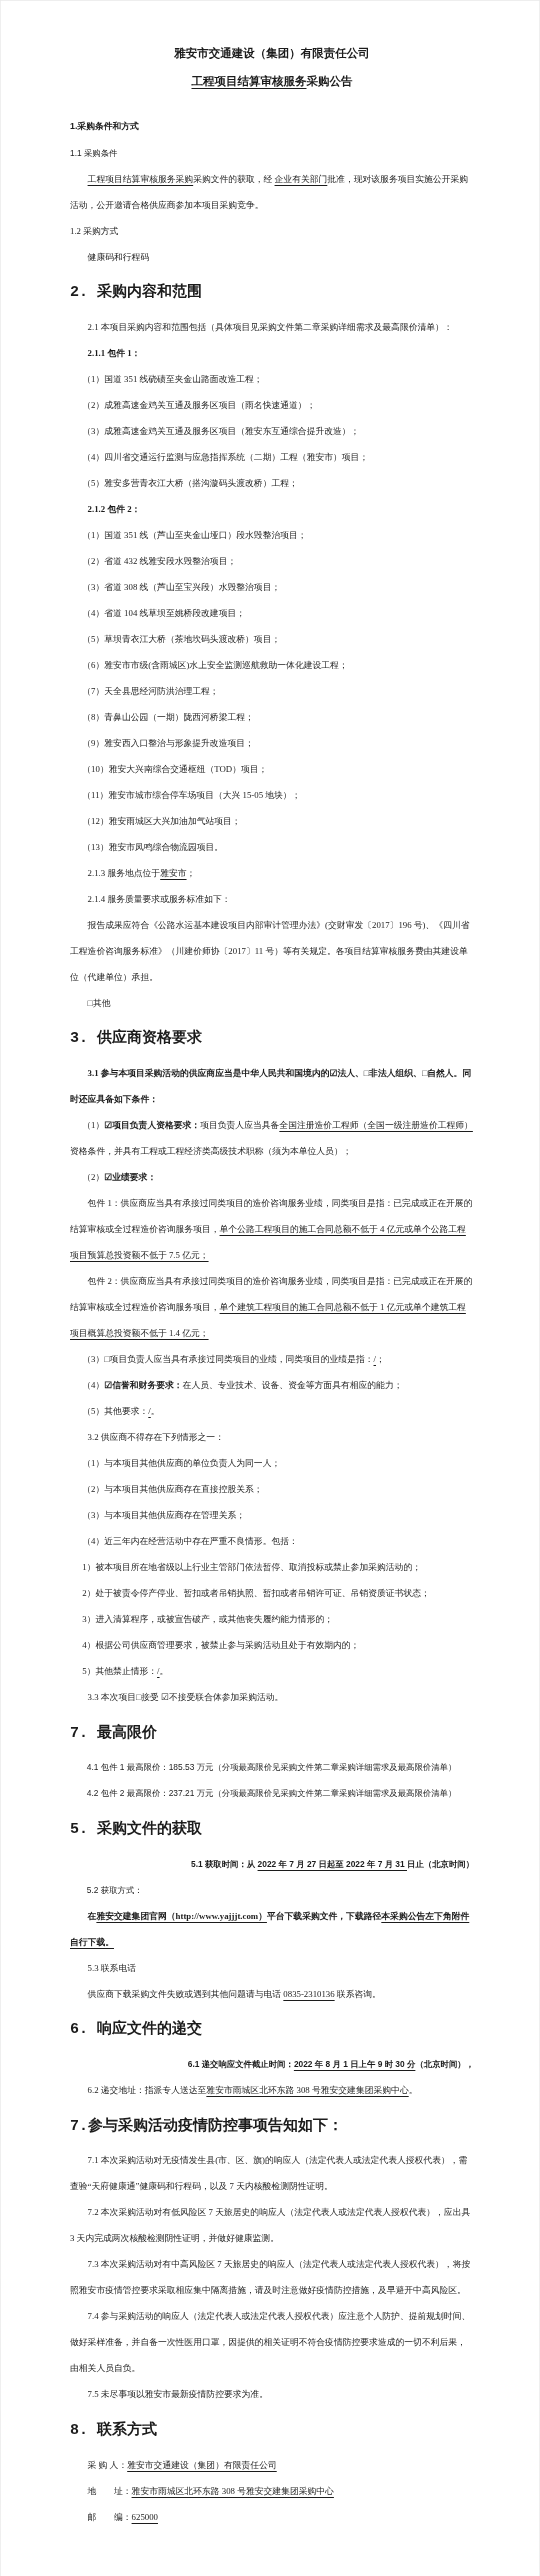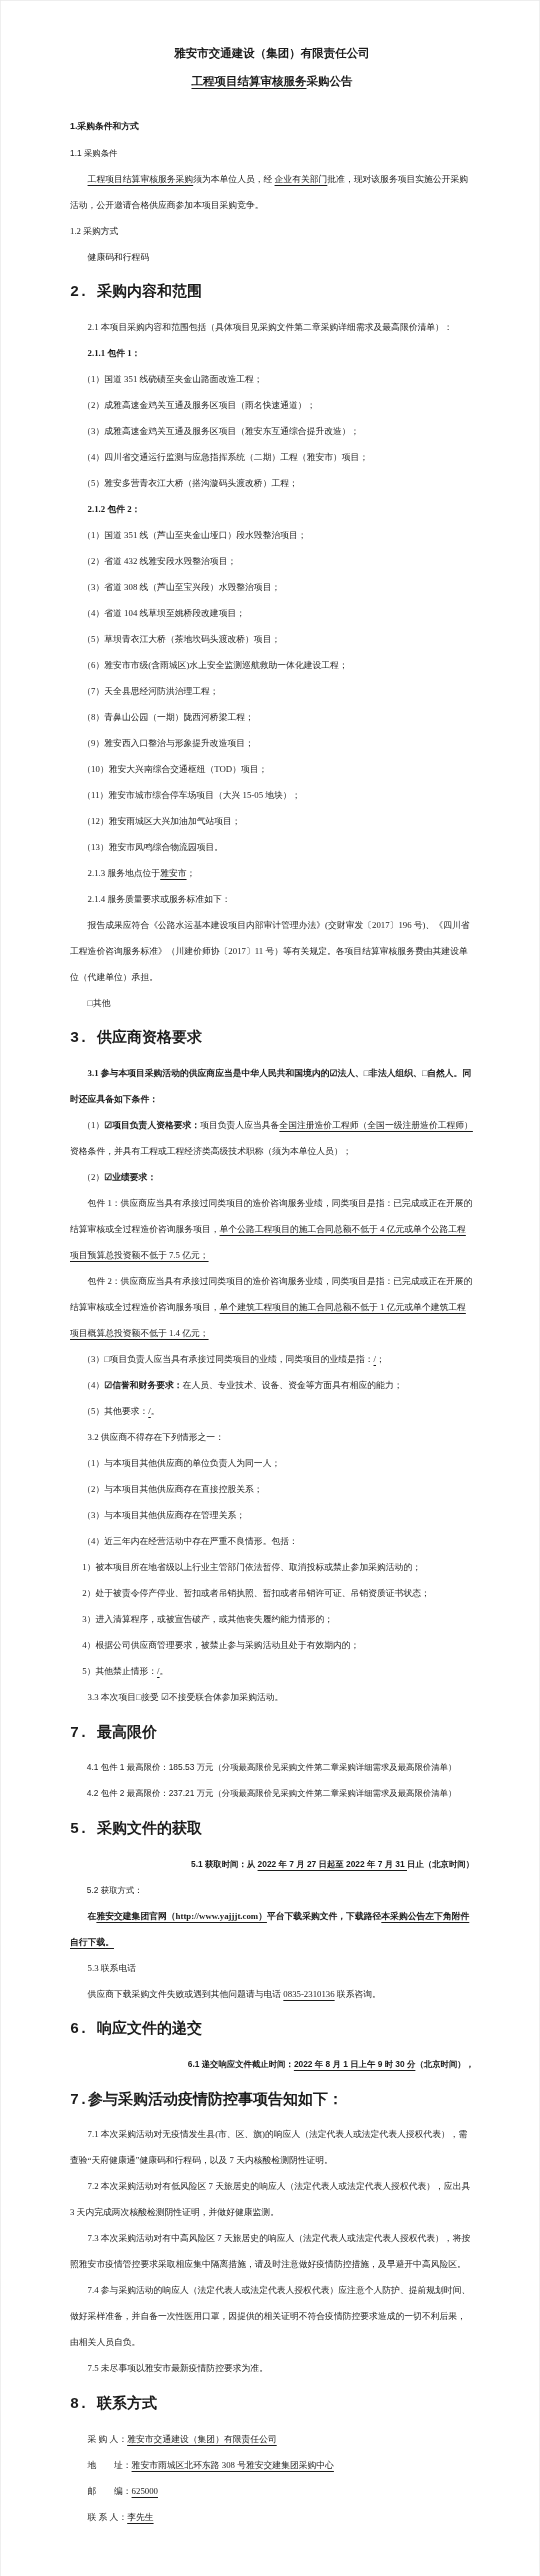--- a/index.html
+++ b/index.html
@@ -71,21 +71,21 @@
   .b { font-weight: bold; }
 </style>
 </head>
 <body>
 
 <main class="page">
     <p class="t1 ctr"><span>雅安市交通建设（集团）有限责任公司</span></p>
     <p class="t1 ctr"><span class="u">工程项目结算审核服务</span><span>采购公告</span></p>
     <p class="h2 gap-top"><span>1.采购条件和方式</span></p>
     <p class="sub"><span>1.1 采购条件</span></p>
-    <p class="body ind1"><span class="u">工程项目结算审核服务采购</span><span>须为本单位人员，经 </span><span class="u">企业有关部门</span><span>批准，现对该服务项目实施公开采购活动，公开邀请合格供应商参加本项目采购竞争。</span></p>
+    <p class="body ind1"><span class="u">工程项目结算审核服务采购</span><span>采购文件的获取，经 </span><span class="u">企业有关部门</span><span>批准，现对该服务项目实施公开采购活动，公开邀请合格供应商参加本项目采购竞争。</span></p>
     <p class="body"><span>1.2 采购方式</span></p>
     <p class="body ind1"><span>健康码和行程码</span></p>
     <p class="h1"><span>2. 采购内容和范围</span></p>
     <p class="body ind1"><span>2.1 本项目采购内容和范围包括（具体项目见采购文件第二章采购详细需求及最高限价清单）：</span></p>
     <p class="bodyb ind1"><span>2.1.1 包件 1：</span></p>
     <p class="body ind2"><span>（1）国道 351 线硗碛至夹金山路面改造工程；</span></p>
     <p class="body ind2"><span>（2）成雅高速金鸡关互通及服务区项目（雨名快速通道）；</span></p>
     <p class="body ind2"><span>（3）成雅高速金鸡关互通及服务区项目（雅安东互通综合提升改造）；</span></p>
     <p class="body ind2"><span>（4）四川省交通运行监测与应急指挥系统（二期）工程（雅安市）项目；</span></p>
     <p class="body ind2"><span>（5）雅安多营青衣江大桥（搭沟漩码头渡改桥）工程；</span></p>
@@ -131,25 +131,25 @@
     <p class="sub ind1"><span>4.1 包件 1 最高限价：185.53 万元（分项最高限价见采购文件第二章采购详细需求及最高限价清单）</span></p>
     <p class="sub ind1"><span>4.2 包件 2 最高限价：237.21 万元（分项最高限价见采购文件第二章采购详细需求及最高限价清单）</span></p>
     <p class="h1"><span>5.  采购文件的获取</span></p>
     <p class="subb ind1"><span>5.1 获取时间：从 </span><span class="u">2022 年 7 月 27 日起至 2022 年 7 月 31 </span><span>日止（北京时间）</span></p>
     <p class="sub ind1"><span>5.2  获取方式：</span></p>
     <p class="bodyb ind1"><span>在</span><span class="u">雅安交建集团官网（http://www.yajjjt.com）</span><span>平台下载采购文件，下载路径</span><span class="u">本采购公告左下角附件自行下载。</span></p>
     <p class="body ind1"><span>5.3 联系电话</span></p>
     <p class="body ind1"><span>供应商下载采购文件失败或遇到其他问题请与电话 </span><span class="u">0835-2310136</span><span> 联系咨询。</span></p>
     <p class="h1"><span>6.  响应文件的递交</span></p>
     <p class="subb ind1"><span>6.1 递交响应文件截止时间：</span><span class="u">2022 年 8 月 1 日上午 9 时 30 分</span><span>（北京时间），</span></p>
+    <p class="body ind1"><span>6.2 递交地址：指派专人送达至</span><span class="u">雅安市雨城区北环东路 308 号雅安交建集团采购中心</span><span>。</span></p>
     <p class="h1"><span>7.参与采购活动疫情防控事项告知如下：</span></p>
     <p class="body ind1"><span>7.1 本次采购活动对无疫情发生县(市、区、旗)的响应人（法定代表人或法定代表人授权代表），需查验“天府健康通”健康码和行程码，以及 7 天内核酸检测阴性证明。</span></p>
     <p class="body ind1"><span>7.2 本次采购活动对有低风险区 7 天旅居史的响应人（法定代表人或法定代表人授权代表），应出具 3 天内完成两次核酸检测阴性证明，并做好健康监测。</span></p>
     <p class="body ind1"><span>7.3 本次采购活动对有中高风险区 7 天旅居史的响应人（法定代表人或法定代表人授权代表），将按照雅安市疫情管控要求采取相应集中隔离措施，请及时注意做好疫情防控措施，及早避开中高风险区。</span></p>
     <p class="body ind1"><span>7.4 参与采购活动的响应人（法定代表人或法定代表人授权代表）应注意个人防护、提前规划时间、做好采样准备，并自备一次性医用口罩，因提供的相关证明不符合疫情防控要求造成的一切不利后果，由相关人员自负。</span></p>
     <p class="body ind1"><span>7.5 未尽事项以雅安市最新疫情防控要求为准。</span></p>
     <p class="h1"><span>8.  联系方式</span></p>
     <p class="body ind1"><span>采 购 人：</span><span class="u">雅安市交通建设（集团）有限责任公司</span></p>
     <p class="body ind1"><span>地　　址：</span><span class="u">雅安市雨城区北环东路 308 号雅安交建集团采购中心</span></p>
     <p class="body ind1"><span>邮　　编：</span><span class="u">625000</span></p>
-    <p class="body ind1"><span>联 系 人：</span><span class="u">李先生</span></p>
   </main>
 
 
 </body></html>

